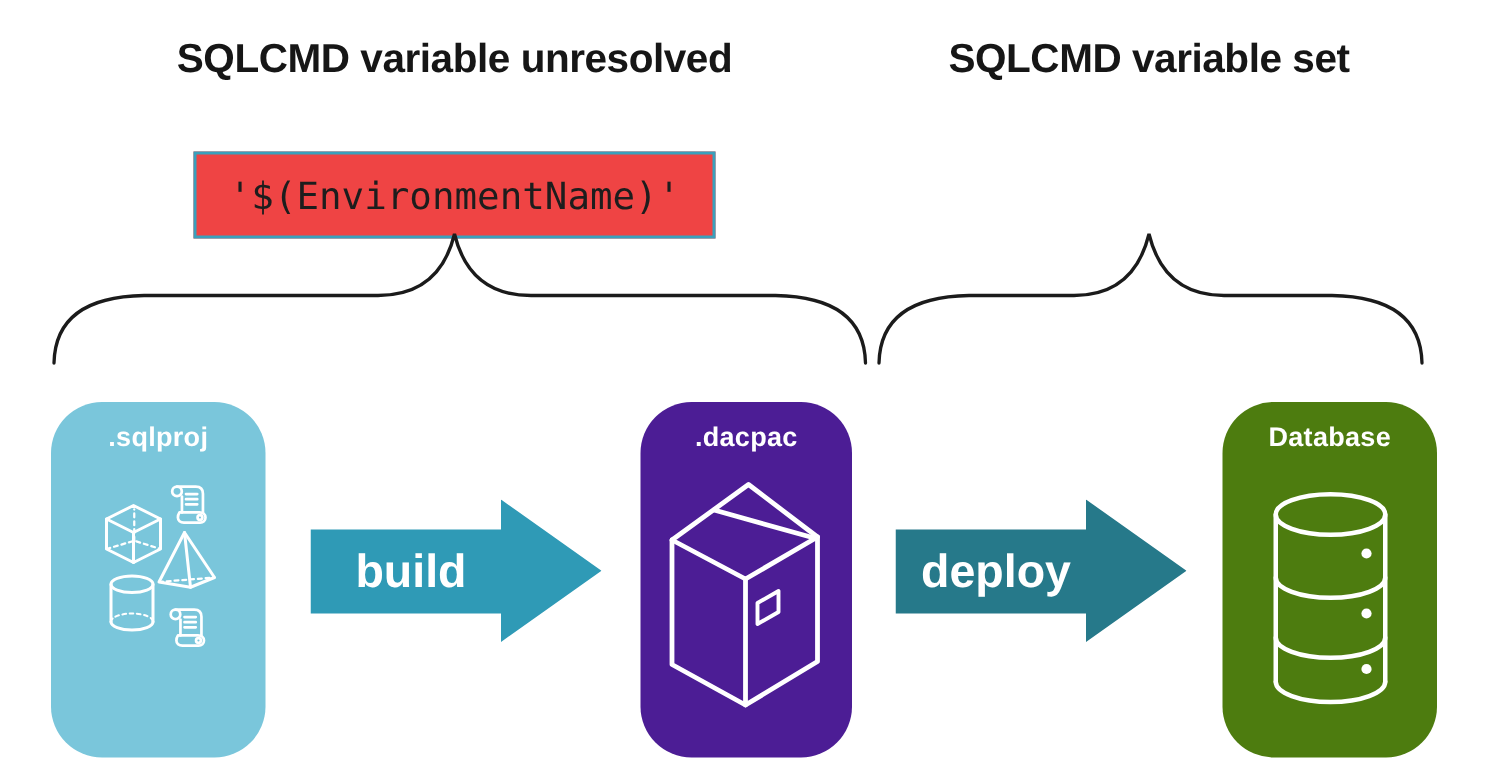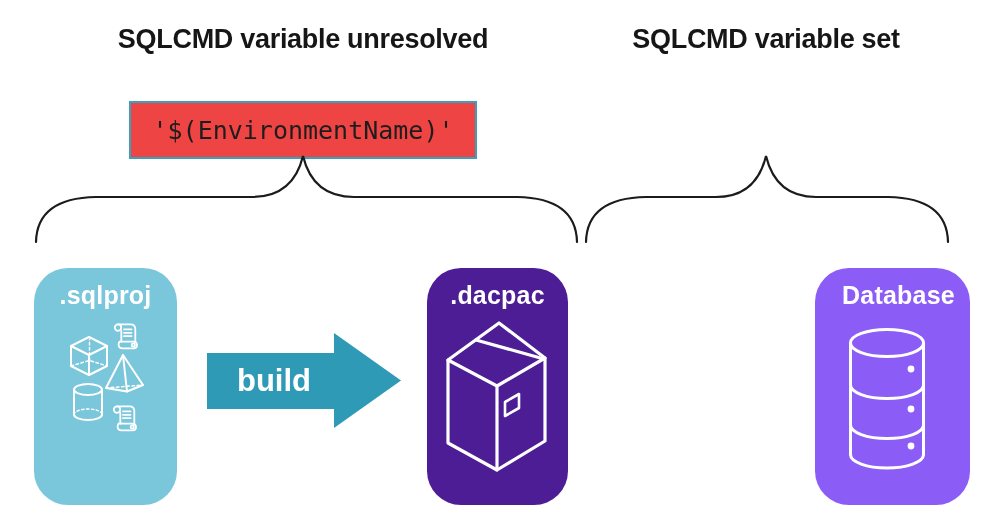--- a/index.html
+++ b/index.html
@@ -23,25 +23,25 @@
     margin-top:20px;
   }
   .codebox.left{left:129px;width:348px;}
   .codebox.right{left:666px;width:201px;}
   .braces{position:absolute;left:0;top:0;pointer-events:none;}
   .card{
     position:absolute;top:268px;height:237px;border-radius:34px;
   }
   .card .card-label{
     display:block;margin-top:13px;text-align:center;
-    font-size:25px;font-weight:700;color:#ffffff;letter-spacing:0.2px;
+    font-size:18px;font-weight:700;color:#ffffff;letter-spacing:0.2px;
   }
   .card.sqlproj{left:34px;width:143px;background:#7AC6DB;}
   .card.dacpac{left:427px;width:141px;background:#4c1d95;}
-  .card.database{left:815px;width:143px;background:#8b5cf6;padding-left:12px;}
+  .card.database{left:815px;width:143px;background:#4d7c0f;}
   .card svg{position:absolute;}
   .arrow{position:absolute;top:333px;width:194px;height:95px;}
   .arrow.build{left:207px;}
   .arrow.deploy{left:597px;}
   .arrow .arrow-label{
     position:absolute;left:0;top:20px;width:134px;height:56px;
     display:flex;align-items:center;justify-content:center;
     font-size:31px;font-weight:700;color:#ffffff;
   }
 </style>
@@ -111,20 +111,26 @@
       <g fill="none" stroke="#ffffff" stroke-width="3.2" stroke-linejoin="round" stroke-linecap="round">
         <path d="M60 9 L106 44 L58 72 L9 46 Z"></path>
         <path d="M37 26 L105 45"></path>
         <path d="M9 46 V129 L58 156 L106 127 V44"></path>
         <path d="M58 72 V156"></path>
         <path d="M66 88 L80 80 V94 L66 102 Z" stroke-width="2.6"></path>
       </g>
     </svg>
   </div>
 
+  <div class="arrow deploy">
+    <svg width="194" height="95" viewBox="0 0 194 95">
+      <polygon points="0,20 127,20 127,0 194,47.5 127,95 127,76 0,76" fill="#26798A"></polygon>
+    </svg>
+    <span class="arrow-label">deploy</span>
+  </div>
 
   <div class="card database">
     <span class="card-label">Database</span>
     <svg style="left:31px;top:58px;" width="82" height="144" viewBox="0 0 82 144">
       <g fill="none" stroke="#ffffff" stroke-width="3" stroke-linecap="round">
         <ellipse cx="41" cy="17" rx="36.5" ry="13.5"></ellipse>
         <path d="M4.5 17 V128.5 M77.5 17 V128.5"></path>
         <path d="M4.5 128.5 A36.5 13.5 0 0 0 77.5 128.5"></path>
         <path d="M4.5 59 A36.5 13.5 0 0 0 77.5 59"></path>
         <path d="M4.5 99 A36.5 13.5 0 0 0 77.5 99"></path>

